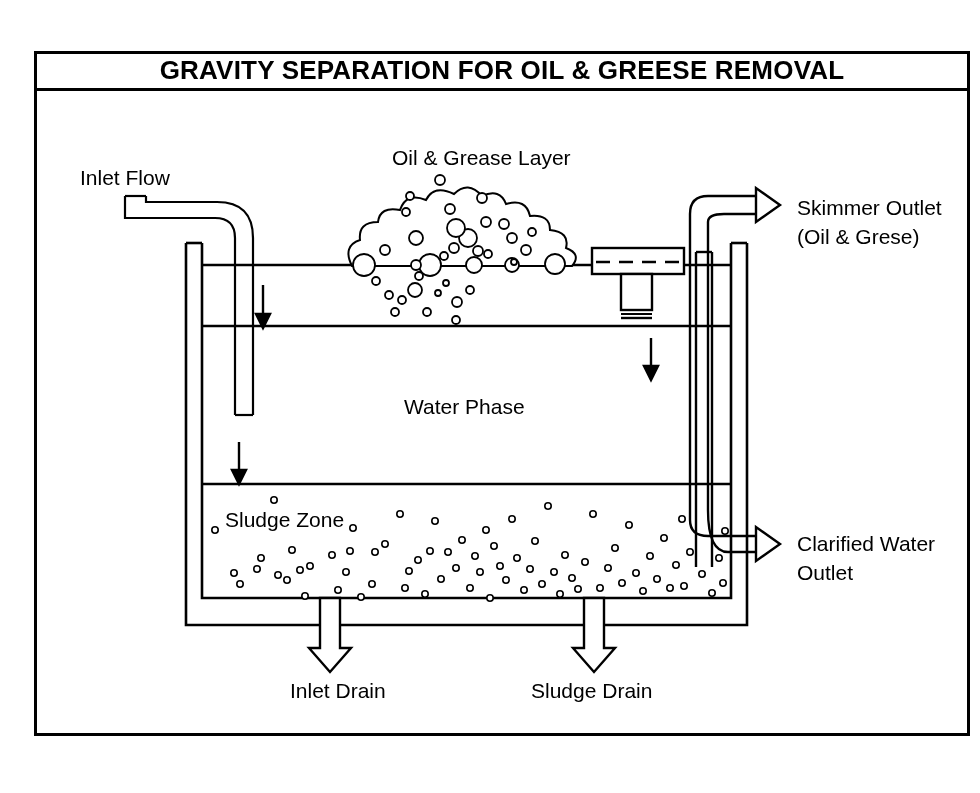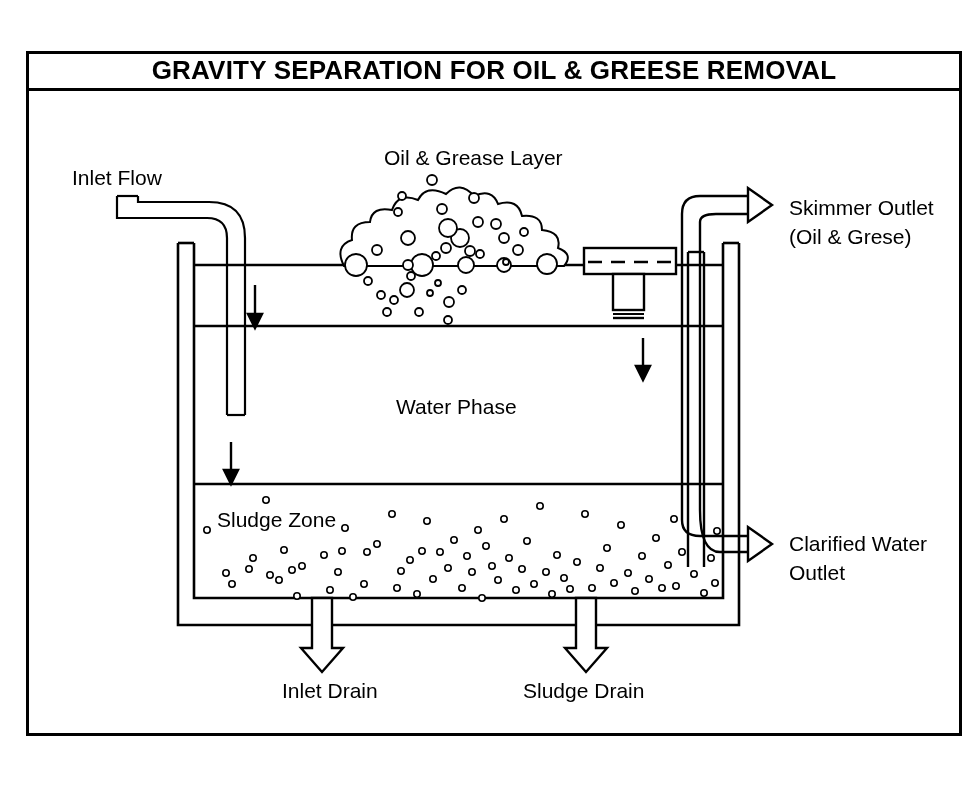--- a/index.html
+++ b/index.html
@@ -9,21 +9,21 @@
   }
   body {
     width: 980px;
     height: 793px;
     font-family: "Liberation Sans", sans-serif;
     position: relative;
     overflow: hidden;
   }
   #stage {
     position: absolute;
-    left: 4px; top: 0;
+    left: 12px; top: 0;
     width: 788px;
     height: 793px;
   }
   #svg-root {
     position: absolute;
     left: 0; top: 0;
     width: 980px;
     height: 793px;
   }
   text { font-family: "Liberation Sans", sans-serif; fill: #000; }

